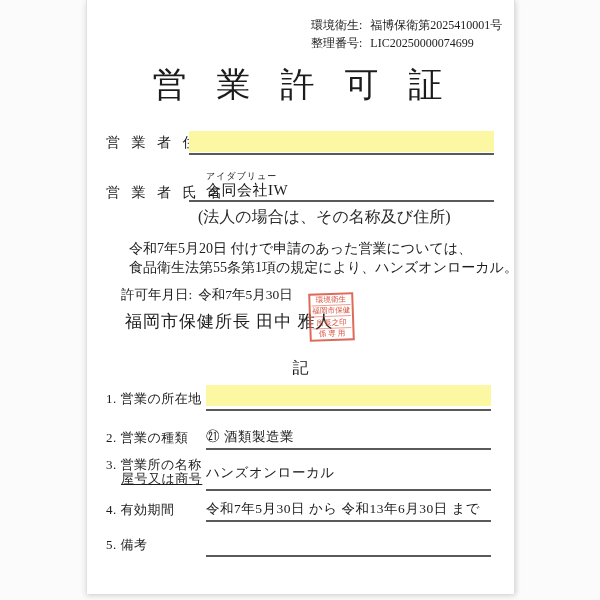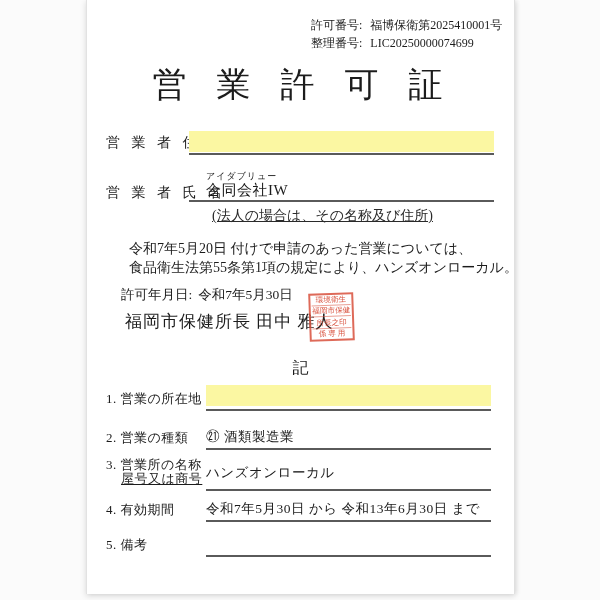--- a/index.html
+++ b/index.html
@@ -30,21 +30,21 @@
   
   .row-label{font-size:14px;letter-spacing:4px;white-space:nowrap;}
   #owner-address-label{left:19px;top:134px;}
   #owner-address-highlight{left:102px;top:131px;width:305px;height:21px;background:#fbf7a2;}
   .rule{height:2px;background:#5a5a5a;}
   #owner-address-rule{left:102px;top:153px;width:305px;}
   #owner-name-furigana{left:119px;top:170px;font-size:9px;letter-spacing:1px;}
   #owner-name-label{left:19px;top:184px;}
   #owner-name-value{left:119px;top:181px;font-size:15px;letter-spacing:.5px;}
   #owner-name-rule{left:102px;top:200px;width:305px;}
-  #owner-name-note{left:125px;top:207px;font-size:14px;color:#2a2a2a;text-decoration:underline;}
+  #owner-name-note{left:111px;top:207px;font-size:16px;color:#2a2a2a;}
   
   #statement{left:42px;top:240px;font-size:14px;line-height:18.5px;white-space:nowrap;}
   
   #permit-date{left:34px;top:286px;font-size:13.5px;white-space:nowrap;}
   #permit-date .lbl{margin-right:6px;}
   
   #issuer-line{left:38px;top:310px;font-size:17px;letter-spacing:1px;white-space:nowrap;}
   #official-seal{
     left:222px;top:293px;width:45px;height:48px;
     border:2px solid rgba(216,80,60,.85);
@@ -81,21 +81,21 @@
   #item5-rule{left:119px;top:555px;width:285px;}
 </style>
 </head>
 <body>
 
 <div class="stage">
   <div class="paper">
 
     <div class="abs" id="permit-numbers">
       <div>
-        <span class="lbl">許可番号:</span><span>福博保衛第2025410001号</span>
+        <span class="lbl">環境衛生:</span><span>福博保衛第2025410001号</span>
       </div>
       <div>
         <span class="lbl">整理番号:</span><span>LIC20250000074699</span>
       </div>
     </div>
 
     <div class="abs" id="doc-title">営業許可証</div>
 
     <div class="abs row-label" id="owner-address-label">営 業 者 住 所</div>
     <div class="abs" id="owner-address-highlight"></div>

